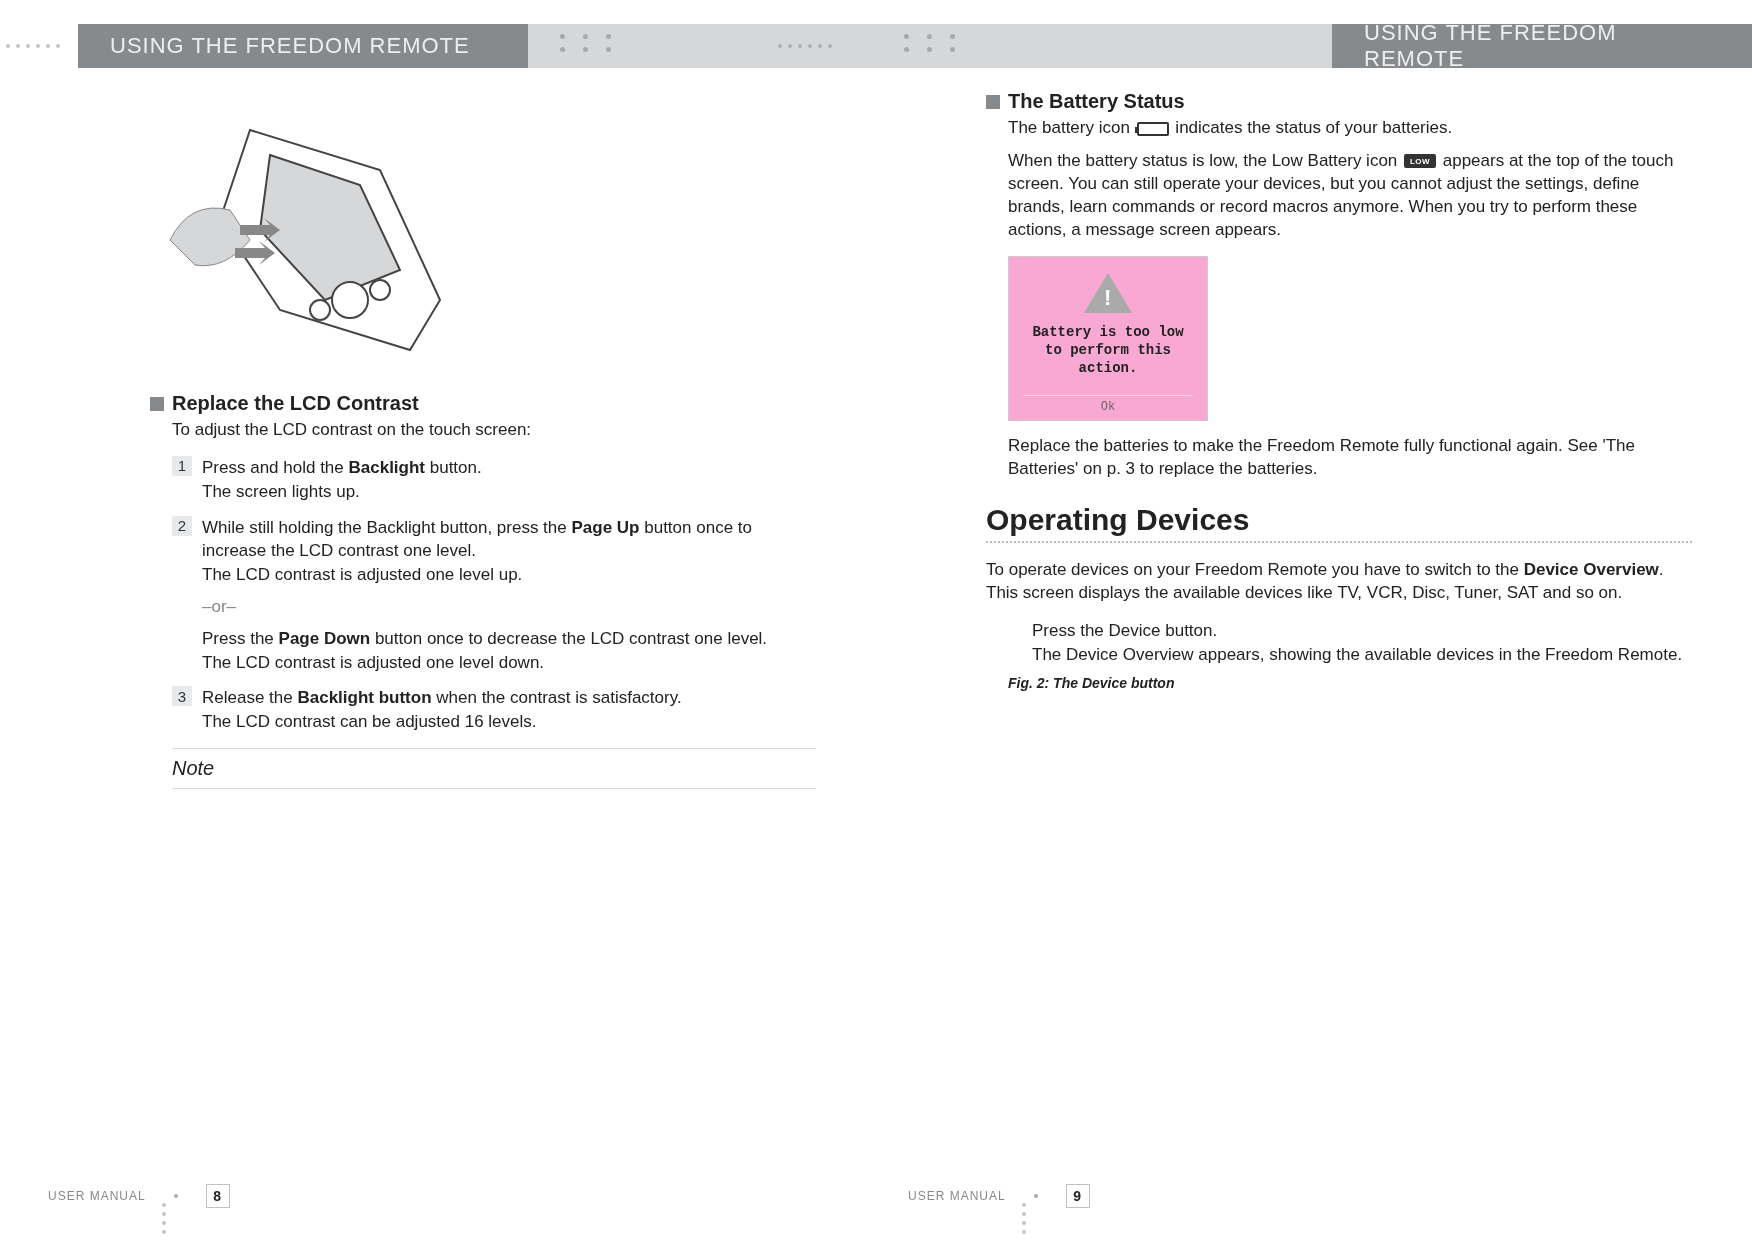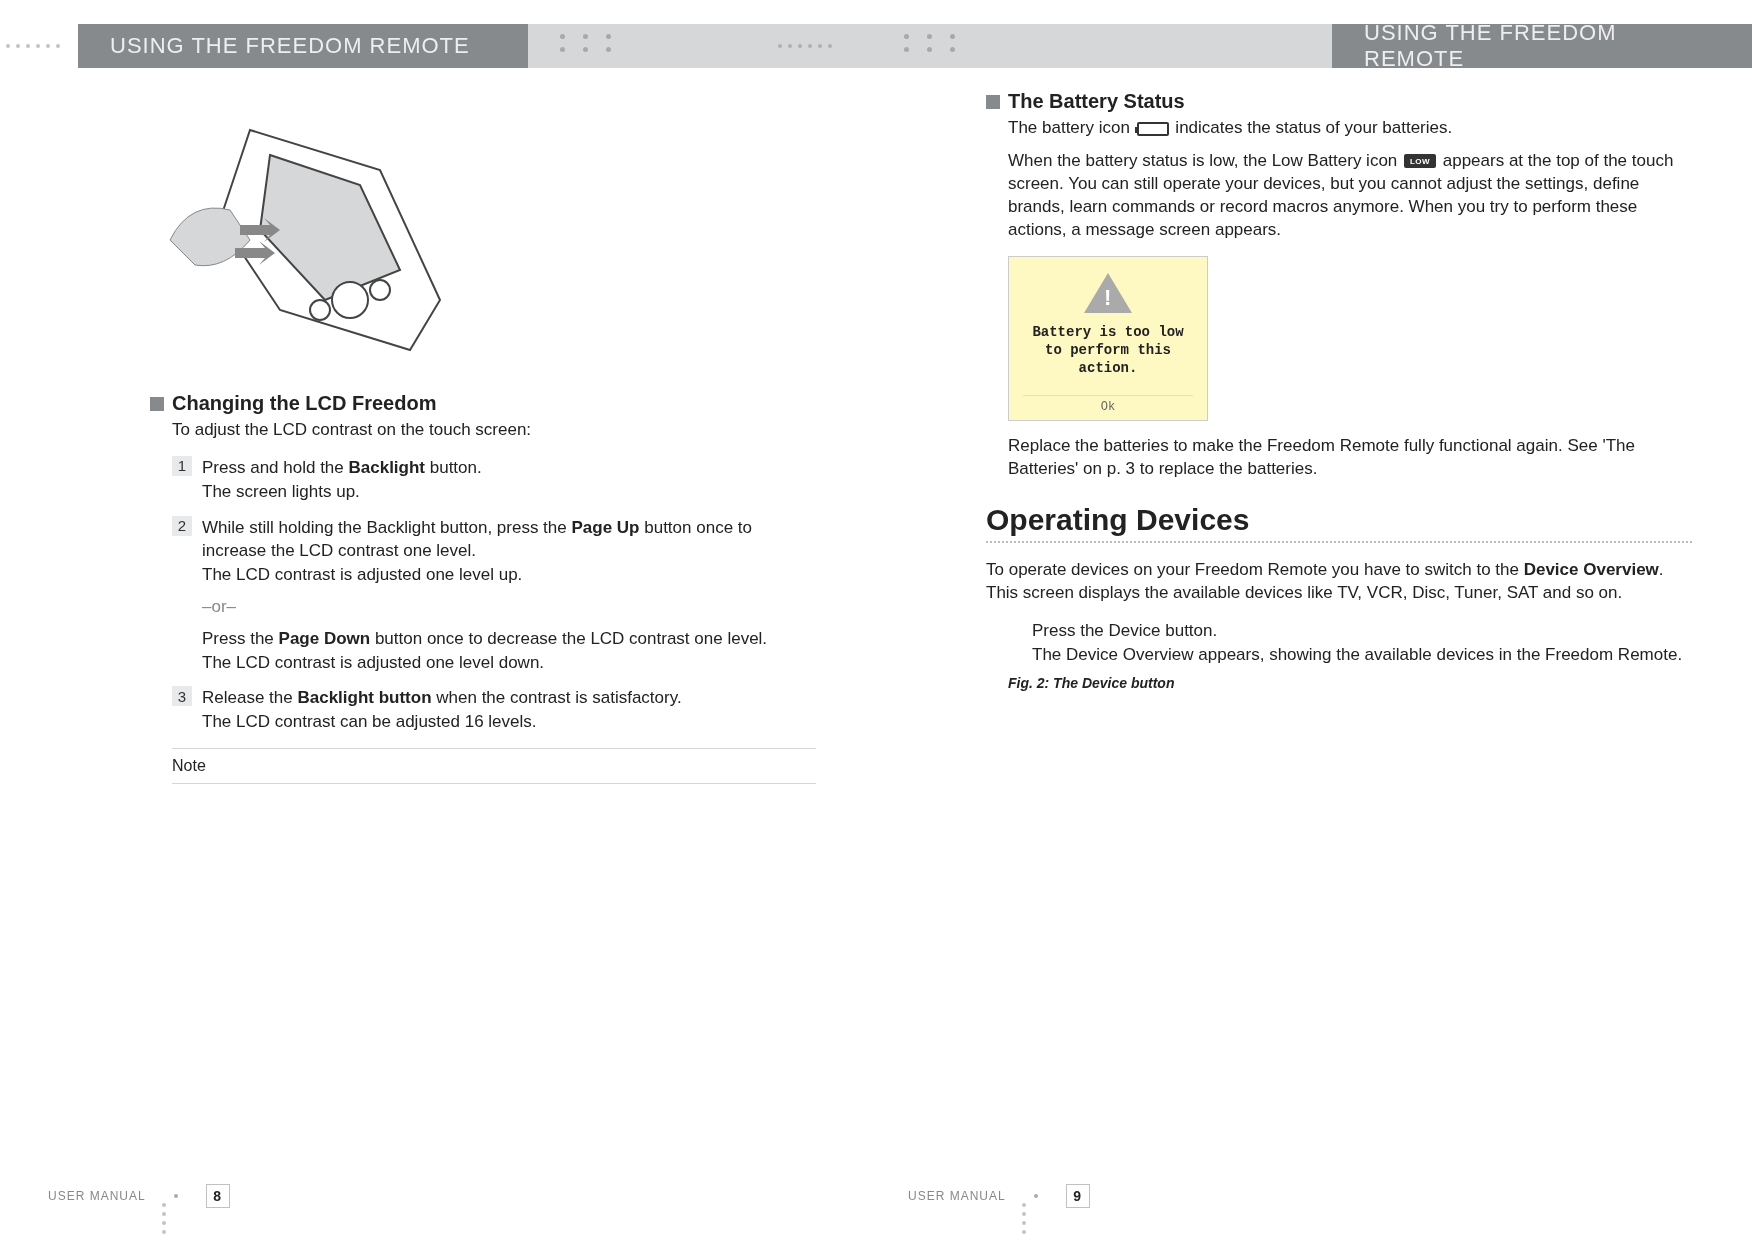--- a/index.html
+++ b/index.html
@@ -25,29 +25,29 @@
   .section-head .sq { width: 14px; height: 14px; background: #868a8d; margin-right: 8px; flex-shrink: 0; }
   .section-head h3 { font-size: 20px; font-weight: 700; color: #222; }
   .intro { font-size: 17px; margin: 0 0 14px 22px; line-height: 1.35; }
   .step { display: flex; margin: 12px 0 8px 22px; }
   .step-num { width: 20px; height: 20px; background: #e8e9ea; color: #333; font-size: 15px; display: flex; align-items: center; justify-content: center; margin-right: 10px; flex-shrink: 0; font-weight: 500;}
   .step-body { font-size: 17px; line-height: 1.4; }
   .step-body .bold { font-weight: 600; }
   .step-body .sub { font-weight: 400; color: #222; }
   .step-body .or { color: #888; margin: 8px 0; display: block; }
   .note-rule { border-top: 1px solid #d6d7d8; border-bottom: 1px solid #d6d7d8; margin: 14px 0 0 22px; padding: 8px 0; display: flex; }
-  .note-label { font-size: 16px; width: 60px; flex-shrink: 0; }
+  .note-label { font-style: italic; font-size: 20px; width: 60px; flex-shrink: 0; }
   .note-text { font-style: italic; font-size: 16px; line-height: 1.35; }
   .footer { position: absolute; bottom: 32px; left: 48px; display: flex; align-items: center; gap: 28px; font-size: 12px; color: #888; letter-spacing: 1px; }
   .footer .pg-box { width: 24px; height: 24px; border: 1px solid #bfc1c3; display: flex; align-items: center; justify-content: center; font-weight: 700; color: #222; font-size: 14px; }
   .footer .dot { width: 4px; height: 4px; background: #aaa; border-radius: 50%; }
   .page.right .footer { left: 32px; }
   .big-heading { font-size: 30px; font-weight: 800; margin: 22px 0 4px 0; }
   .dotted-rule { border: none; border-top: 2px dotted #bbb; margin: 4px 0 16px 0; }
-  .screen-box { border: 1px solid #ccc; width: 200px; padding: 16px 14px 6px 14px; margin: 6px 0 14px 22px; background: #fef9c3; }
+  .screen-box { border: 1px solid #ccc; width: 200px; padding: 16px 14px 6px 14px; margin: 6px 0 14px 22px; background: #f9a8d4; }
   .screen-box .warn { width: 0; height: 0; border-left: 24px solid transparent; border-right: 24px solid transparent; border-bottom: 40px solid #aaa; margin: 0 auto 10px; position: relative; }
   .screen-box .warn::after { content: "!"; position: absolute; top: 12px; left: -4px; font-weight: 900; color: #fff; font-size: 22px; }
   .screen-box .msg { font-family: "Courier New", monospace; font-size: 14px; font-weight: 700; text-align: center; line-height: 1.3; margin-bottom: 18px; }
   .screen-box .ok { font-family: "Courier New", monospace; font-size: 12px; text-align: center; border-top: 1px solid #ddd; padding-top: 4px; color: #666; }
   .inline-icon { display: inline-block; width: 32px; height: 14px; border: 2px solid #333; border-radius: 2px; vertical-align: middle; position: relative; margin: 0 2px; }
   .inline-icon.batt::after { content:""; position:absolute; left:-4px; top:3px; width:3px; height:6px; background:#333; }
   .inline-icon.low { background:#333; color:#fff; font-size:8px; text-align:center; line-height:12px; font-weight:700; }
   .inline-icon.low::before { content:"LOW"; letter-spacing:.5px; font-family: Arial; }
   .device-fig { width: 300px; height: 120px; border: 2px solid #333; margin: 10px 0 4px 22px; background: #f5f5f5; position: relative; display:flex; align-items:center; justify-content:center; }
   .device-fig .fpo { font-size: 42px; font-weight: 900; font-style: italic; color: #e6007e; letter-spacing: -2px; }
@@ -100,21 +100,21 @@
         </g>
         <g fill="#d6d7d8" stroke="#888">
           <path d="M30 140 Q50 100 90 110 L110 140 Q85 170 55 165 Z"></path>
           <polygon points="100,125 130,125 124,118 140,130 124,142 130,135 100,135" fill="#888" stroke="none"></polygon>
           <polygon points="95,148 125,148 119,141 135,153 119,165 125,158 95,158" fill="#888" stroke="none"></polygon>
         </g>
       </svg>
 
       <div class="section-head">
         <span class="sq"></span>
-        <h3>Changing the LCD Freedom</h3>
+        <h3>Replace the LCD Contrast</h3>
       </div>
       <p class="intro">To adjust the LCD contrast on the touch screen:</p>
 
       
       <div class="step">
         <div class="step-num">1</div>
         <div class="step-body">
           <span><span>Press and hold the </span><span class="bold">Backlight</span><span> button.</span></span><br>
           <span class="sub">The screen lights up.</span>
         </div>

